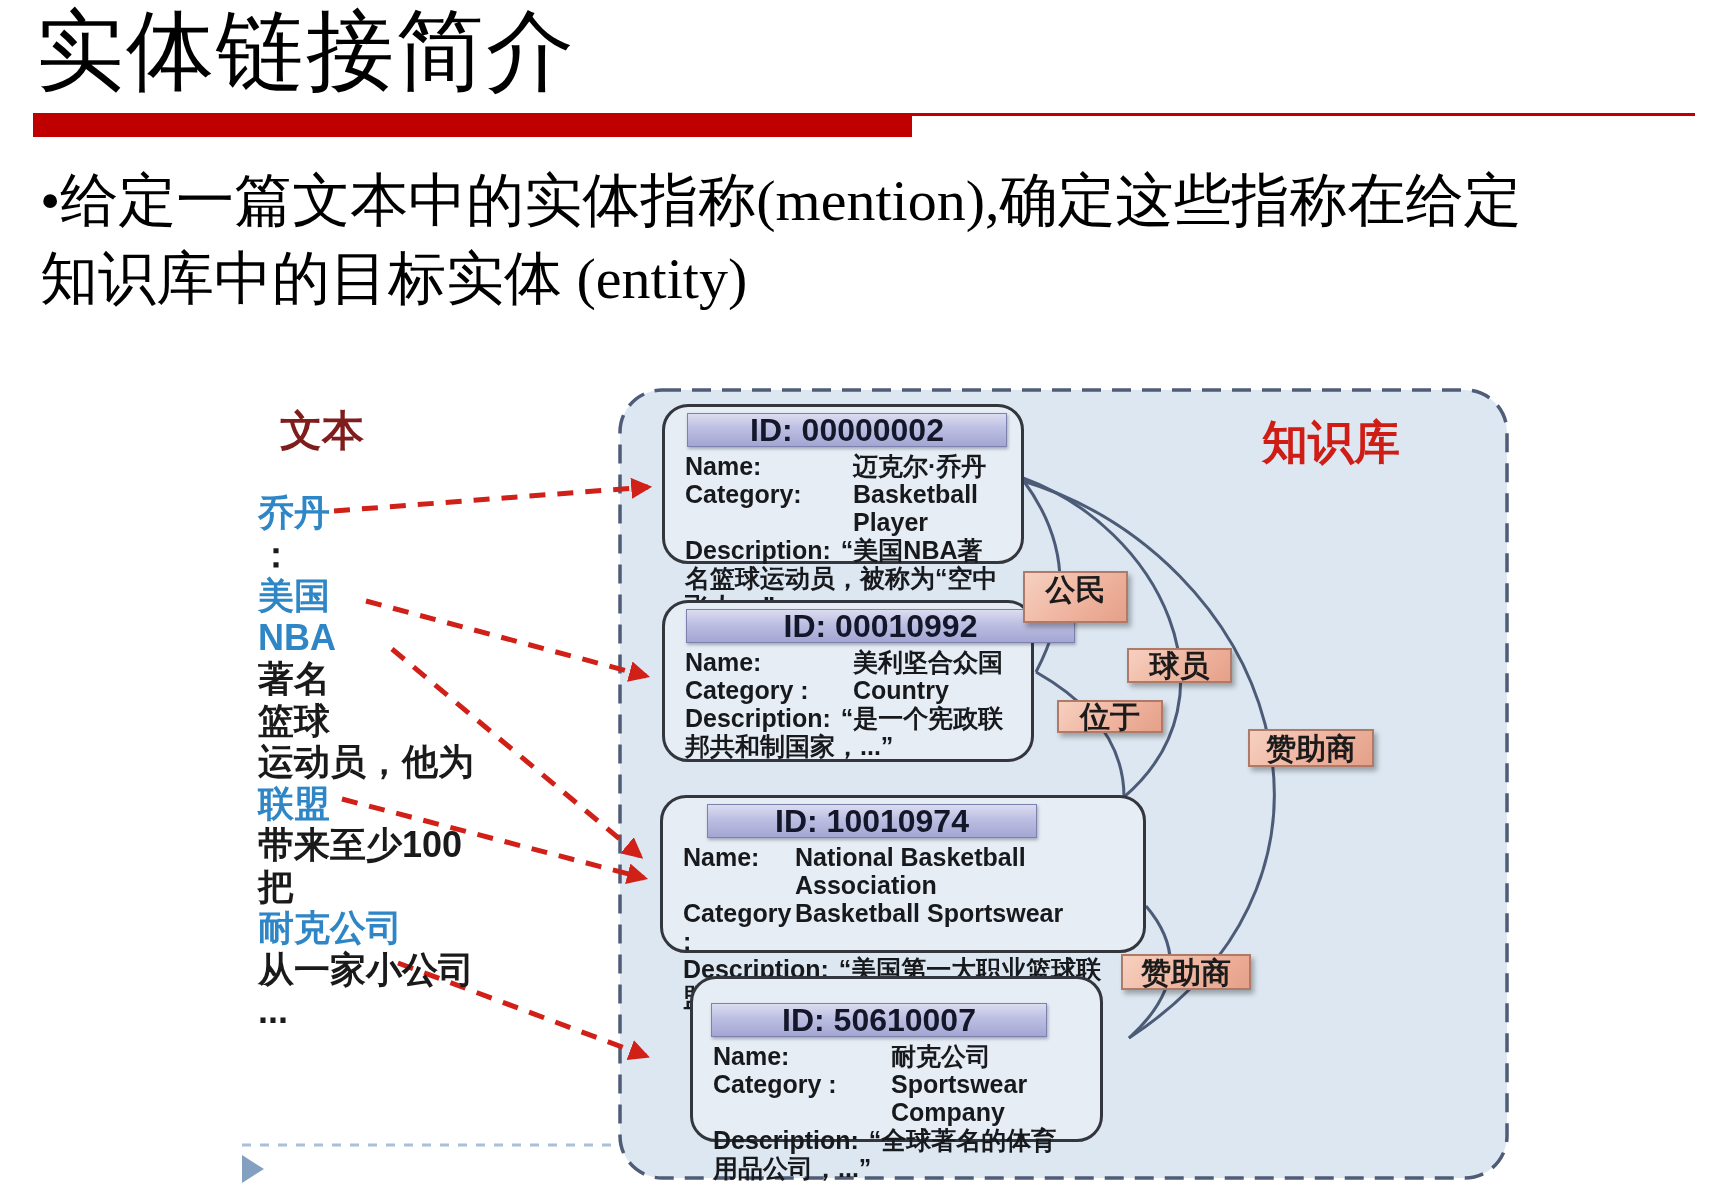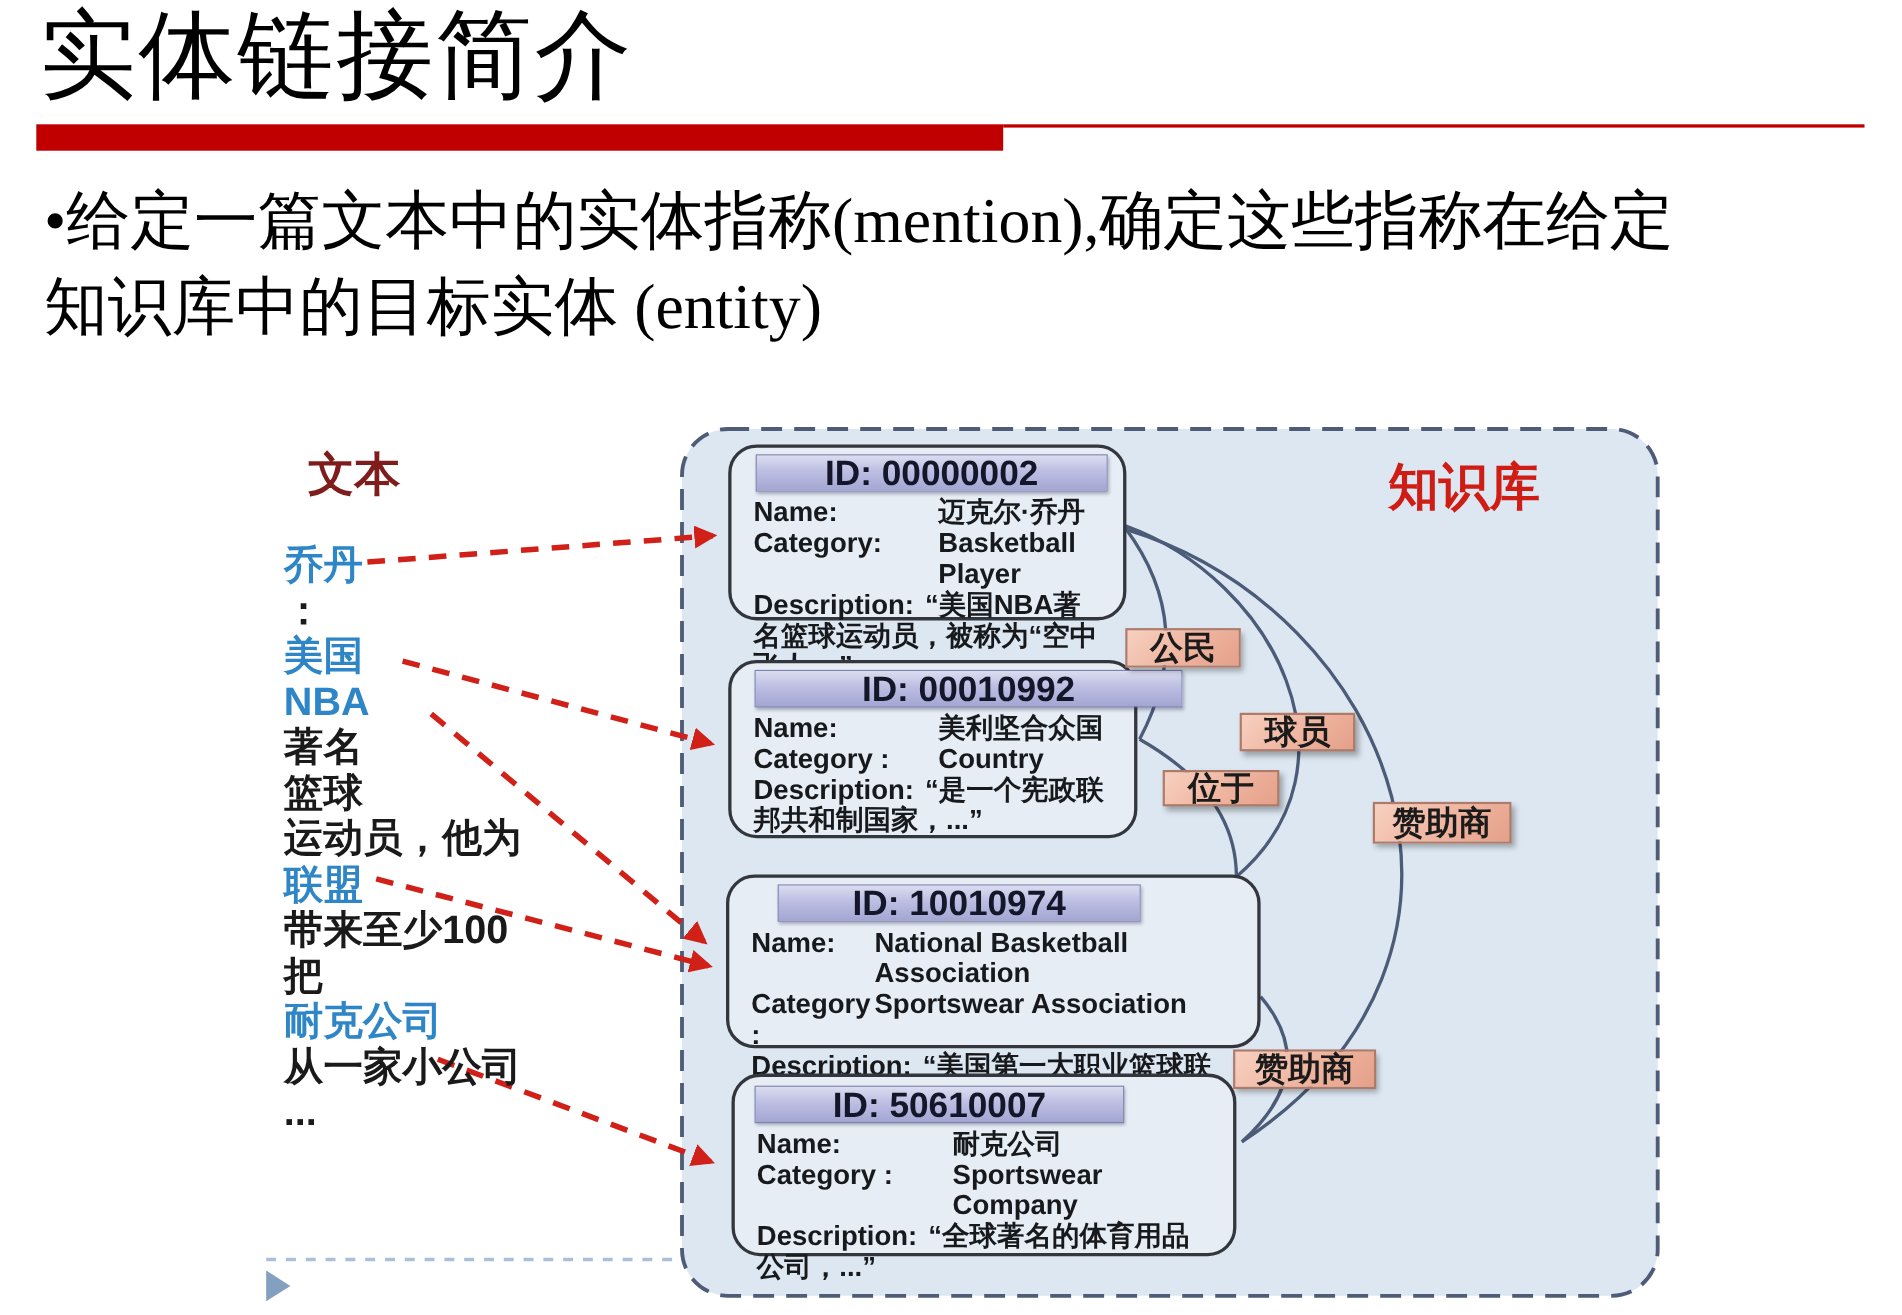--- a/index.html
+++ b/index.html
@@ -42,29 +42,29 @@
   .card .dlbl{margin-right:10px;}
   .card1{left:662px;top:404px;width:362px;height:160px;}
   .card1 .row{grid-template-columns:168px auto;}
   .card1 .idbar{margin-left:2px;width:320px;}
   .card2{left:662px;top:600px;width:372px;height:162px;}
   .card2 .row{grid-template-columns:168px auto;}
   .card2 .idbar{margin-left:1px;width:389px;}
   .card3{left:660px;top:795px;width:486px;height:158px;padding-right:30px;}
   .card3 .row{grid-template-columns:112px auto;}
   .card3 .idbar{margin-left:24px;width:330px;}
-  .card4{left:665px;top:976px;width:459px;height:166px;padding-top:8px;padding-right:24px;}
+  .card4{left:690px;top:976px;width:413px;height:166px;padding-top:24px;padding-right:24px;}
   .card4 .row{grid-template-columns:178px auto;}
   .card4 .idbar{margin-left:-2px;width:336px;}
 
   
   .rel{position:absolute;z-index:2;text-align:center;font-size:30px;font-weight:bold;color:#1b1b1b;
        background:linear-gradient(135deg,#f7d0c0 0%,#efb49f 55%,#e5a089 100%);
        border:2px solid #b07a68;box-shadow:3px 4px 5px rgba(0,0,0,.3);}
-  .rel-gongmin{left:1023px;top:571px;width:105px;height:36px;line-height:33px;}
+  .rel-gongmin{left:1023px;top:571px;width:105px;height:52px;line-height:33px;}
   .rel-qiuyuan{left:1127px;top:648px;width:105px;height:35px;line-height:32px;}
   .rel-weiyu{left:1057px;top:700px;width:106px;height:33px;line-height:30px;}
   .rel-zanzhushang-right{left:1248px;top:729px;width:126px;height:38px;line-height:35px;}
   .rel-zanzhushang-bottom{left:1121px;top:954px;width:130px;height:36px;line-height:33px;}
 
   
   .play-triangle{position:absolute;left:242px;top:1155px;width:0;height:0;z-index:2;
        border-left:22px solid #83a0c0;border-top:14px solid transparent;border-bottom:14px solid transparent;}
 </style>
 </head>
@@ -160,21 +160,21 @@
   </div>
 
   <div class="card card3">
     <div class="idbar">ID: 10010974</div>
     <div class="row">
       <span class="lbl">Name:</span>
       <span class="val">National Basketball Association</span>
     </div>
     <div class="row">
       <span class="lbl">Category :</span>
-      <span class="val">Sportswear Association</span>
+      <span class="val">Basketball Sportswear</span>
     </div>
     <div class="desc">
       <span class="dlbl">Description:</span><span>“美国第一大职业篮球联盟，...”</span>
     </div>
   </div>
 
   <div class="card card4">
     <div class="idbar">ID: 50610007</div>
     <div class="row">
       <span class="lbl">Name:</span>

